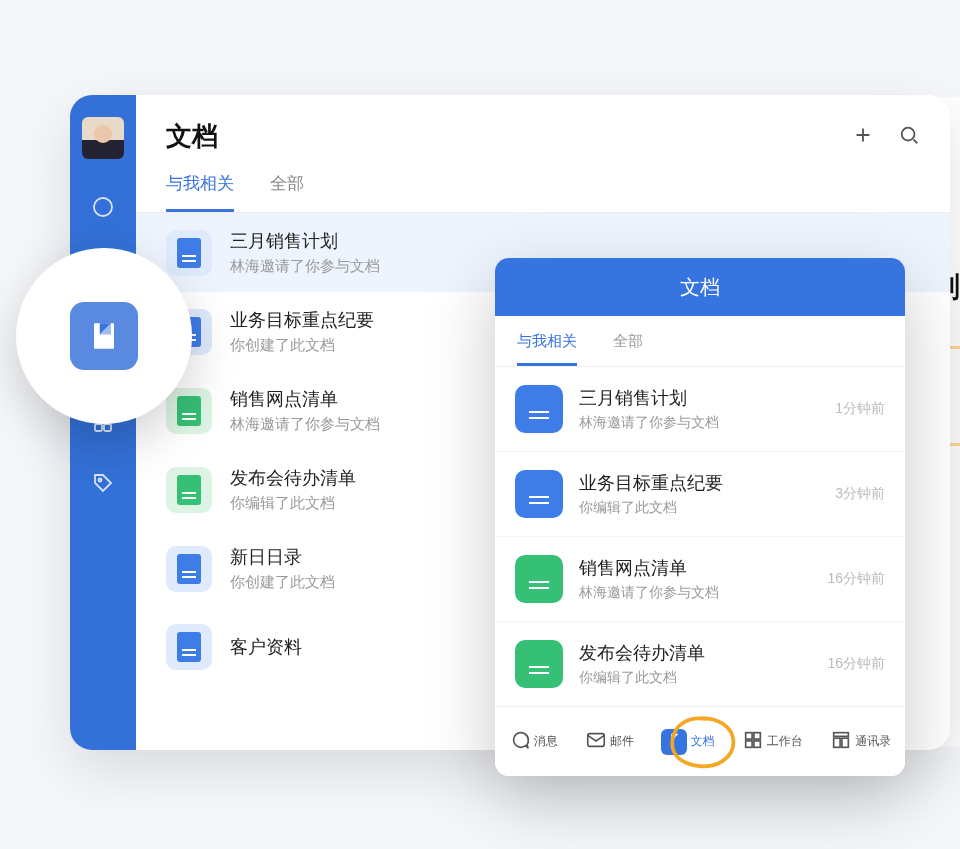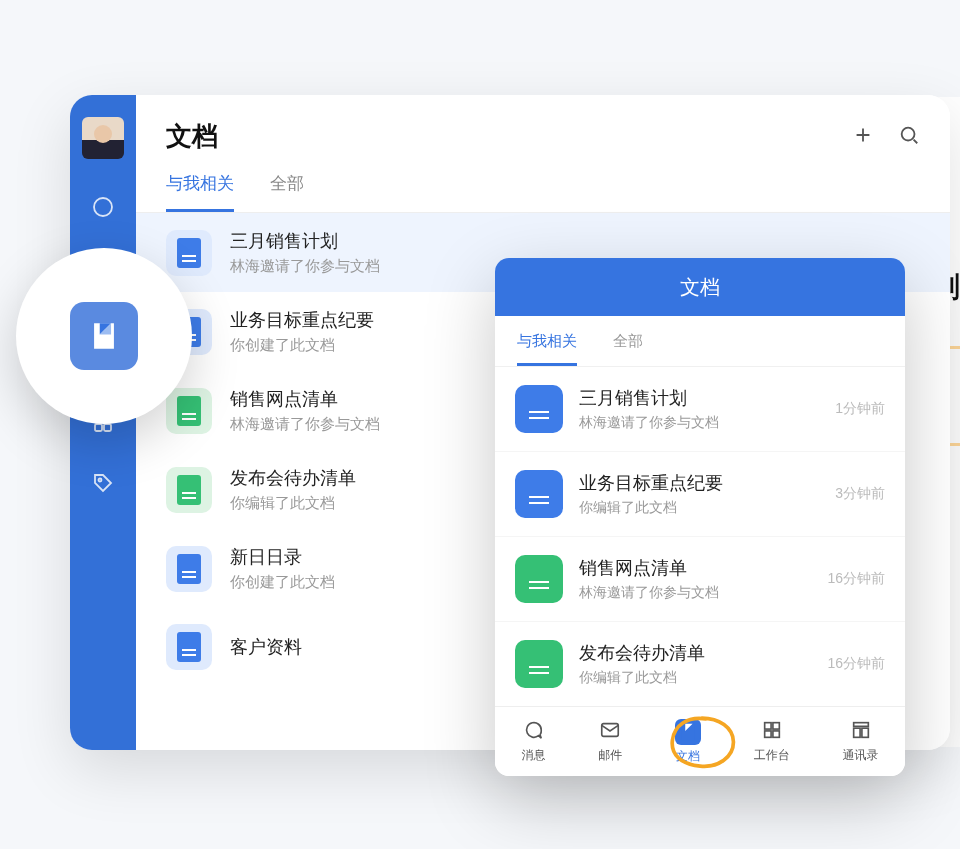--- a/index.html
+++ b/index.html
@@ -165,21 +165,21 @@
     content:"";position:absolute;width:20px;height:2px;background:#fff;box-shadow:0 6px 0 #fff;top:26px;
   }
   .m-docicon::before{
     content:"";position:absolute;width:28px;height:34px;background:rgba(255,255,255,.0);
   }
 
   .m-bottombar{
     display:flex;justify-content:space-around;align-items:center;
     height:70px;border-top:1px solid #eee;background:#fff;position:relative;
   }
-  .m-btab{display:flex;flex-direction:column;align-items:center;gap:3px;font-size:12px;color:#555;}
+  .m-btab{display:flex;flex-direction:row;align-items:center;gap:3px;font-size:12px;color:#555;}
   .m-btab svg{width:22px;height:22px;stroke:currentColor;fill:none;stroke-width:1.8}
   .m-btab.active{color:#3674e0;}
   .m-btab.active .m-btab-tile{
     width:26px;height:26px;border-radius:6px;background:#3674e0;display:flex;align-items:center;justify-content:center;
   }
   .m-btab.active svg{stroke:#fff;fill:#fff;}
 
   .orange-circle{
     position:absolute;
     width:74px;height:62px;

